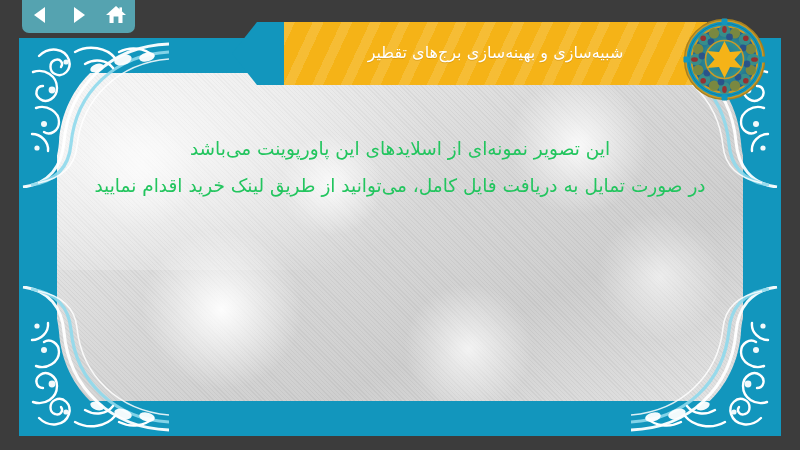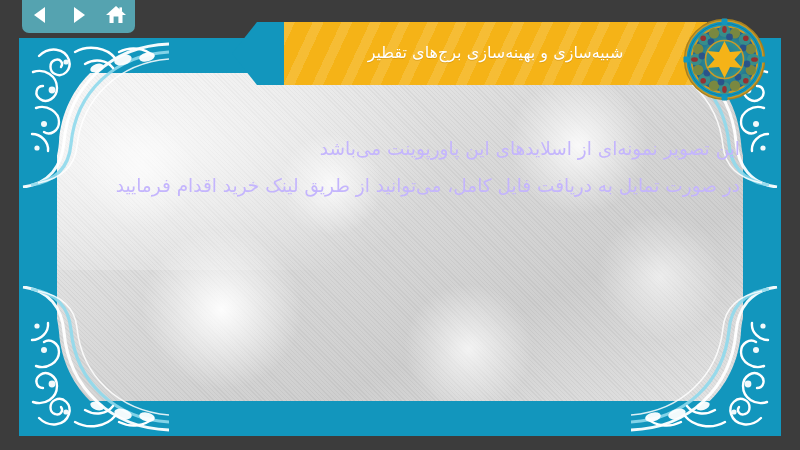--- a/index.html
+++ b/index.html
@@ -172,21 +172,22 @@
   #medallion svg { display: block; }
 
   
   #body-text {
     position: absolute;
     left: 60px;
     top: 130px;
     width: 680px;
     z-index: 20;
     direction: rtl;
-    color: #c4b5fd;
+    text-align: center;
+    color: #22c55e;
   }
   .body-line {
     font-size: 18.5px;
     line-height: 37px;
     white-space: nowrap;
     font-weight: 500;
   }
 </style>
 </head>
 <body>
@@ -300,21 +301,21 @@
         <circle cx="33" cy="52" r="3.4"></circle>
         <circle cx="25" cy="86" r="3"></circle>
         <circle cx="47" cy="24" r="2.6"></circle>
         <circle cx="18" cy="110" r="2.6"></circle>
       </g>
     </svg>
   </div>
 
   <div id="body-text">
     <div class="body-line">این تصویر نمونه‌ای از اسلایدهای این پاورپوینت می‌باشد</div>
-    <div class="body-line">در صورت تمایل به دریافت فایل کامل، می‌توانید از طریق لینک خرید اقدام فرمایید</div>
+    <div class="body-line">در صورت تمایل به دریافت فایل کامل، می‌توانید از طریق لینک خرید اقدام نمایید</div>
   </div>
 
   <div id="title-banner">
     <div id="banner-arrow"></div>
     <div id="banner-body">
       <div class="title-line">شبیه‌سازی و بهینه‌سازی برج‌های تقطیر</div>
     </div>
   </div>
 
   <div id="medallion">

